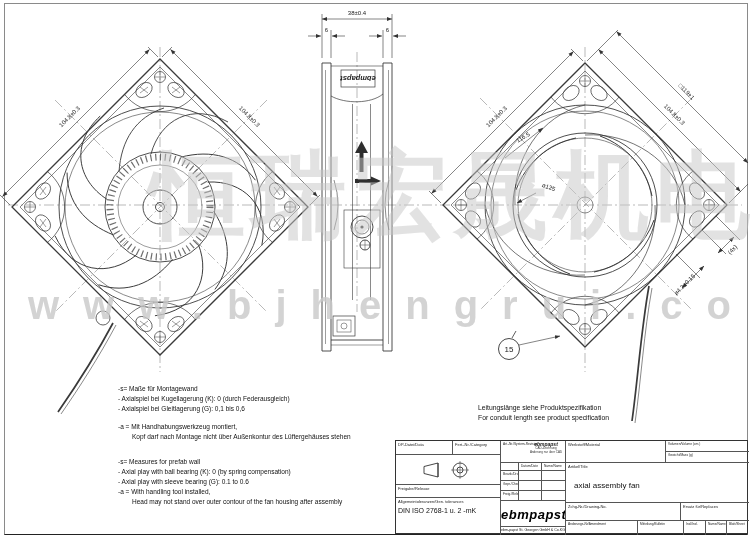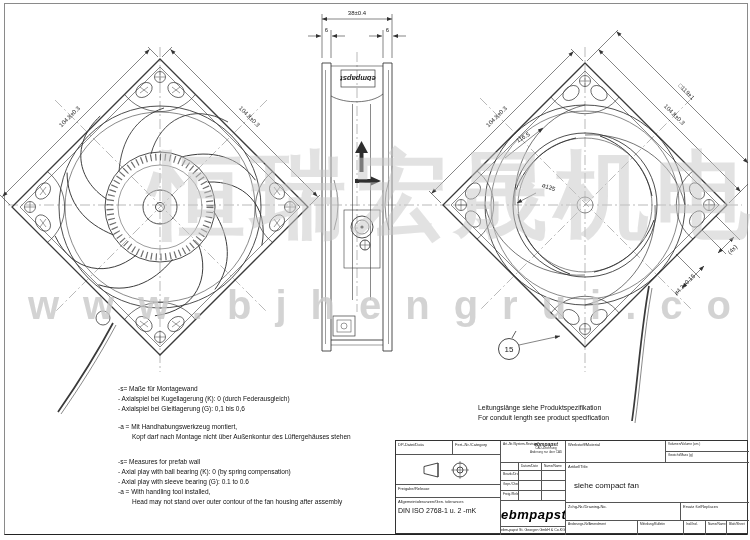--- a/index.html
+++ b/index.html
@@ -403,21 +403,21 @@
       <span class="lbl">Werkstoff/Material</span>
     </div>
     <div class="cell" style="left:270px;top:0;width:83px;height:11px;border-right:none">
       <span class="lbl lbl-xs">Volumen/Volume (cm³)</span>
     </div>
     <div class="cell" style="left:270px;top:11px;width:83px;height:11px;border-right:none">
       <span class="lbl lbl-xs">Gewicht/Mass (g)</span>
     </div>
     <div class="cell" style="left:170px;top:22px;width:183px;height:40px;border-right:none">
       <span class="lbl">Artikel/Title</span>
-      <span class="val-big" style="display:block;padding:12px 0 0 8px">siehe compact fan</span>
+      <span class="val-big" style="display:block;padding:12px 0 0 8px">axial assembly fan</span>
     </div>
     <div class="cell" style="left:170px;top:62px;width:115px;height:18px">
       <span class="lbl">Zchg-Nr./Drawing-No.</span>
     </div>
     <div class="cell" style="left:285px;top:62px;width:68px;height:18px;border-right:none">
       <span class="lbl">Ersatz für/Replaces</span>
     </div>
     <div class="cell" style="left:170px;top:80px;width:72px;height:14px;border-bottom:none">
       <span class="lbl lbl-xs">Änderungs-Nr/Amendment</span>
     </div>

